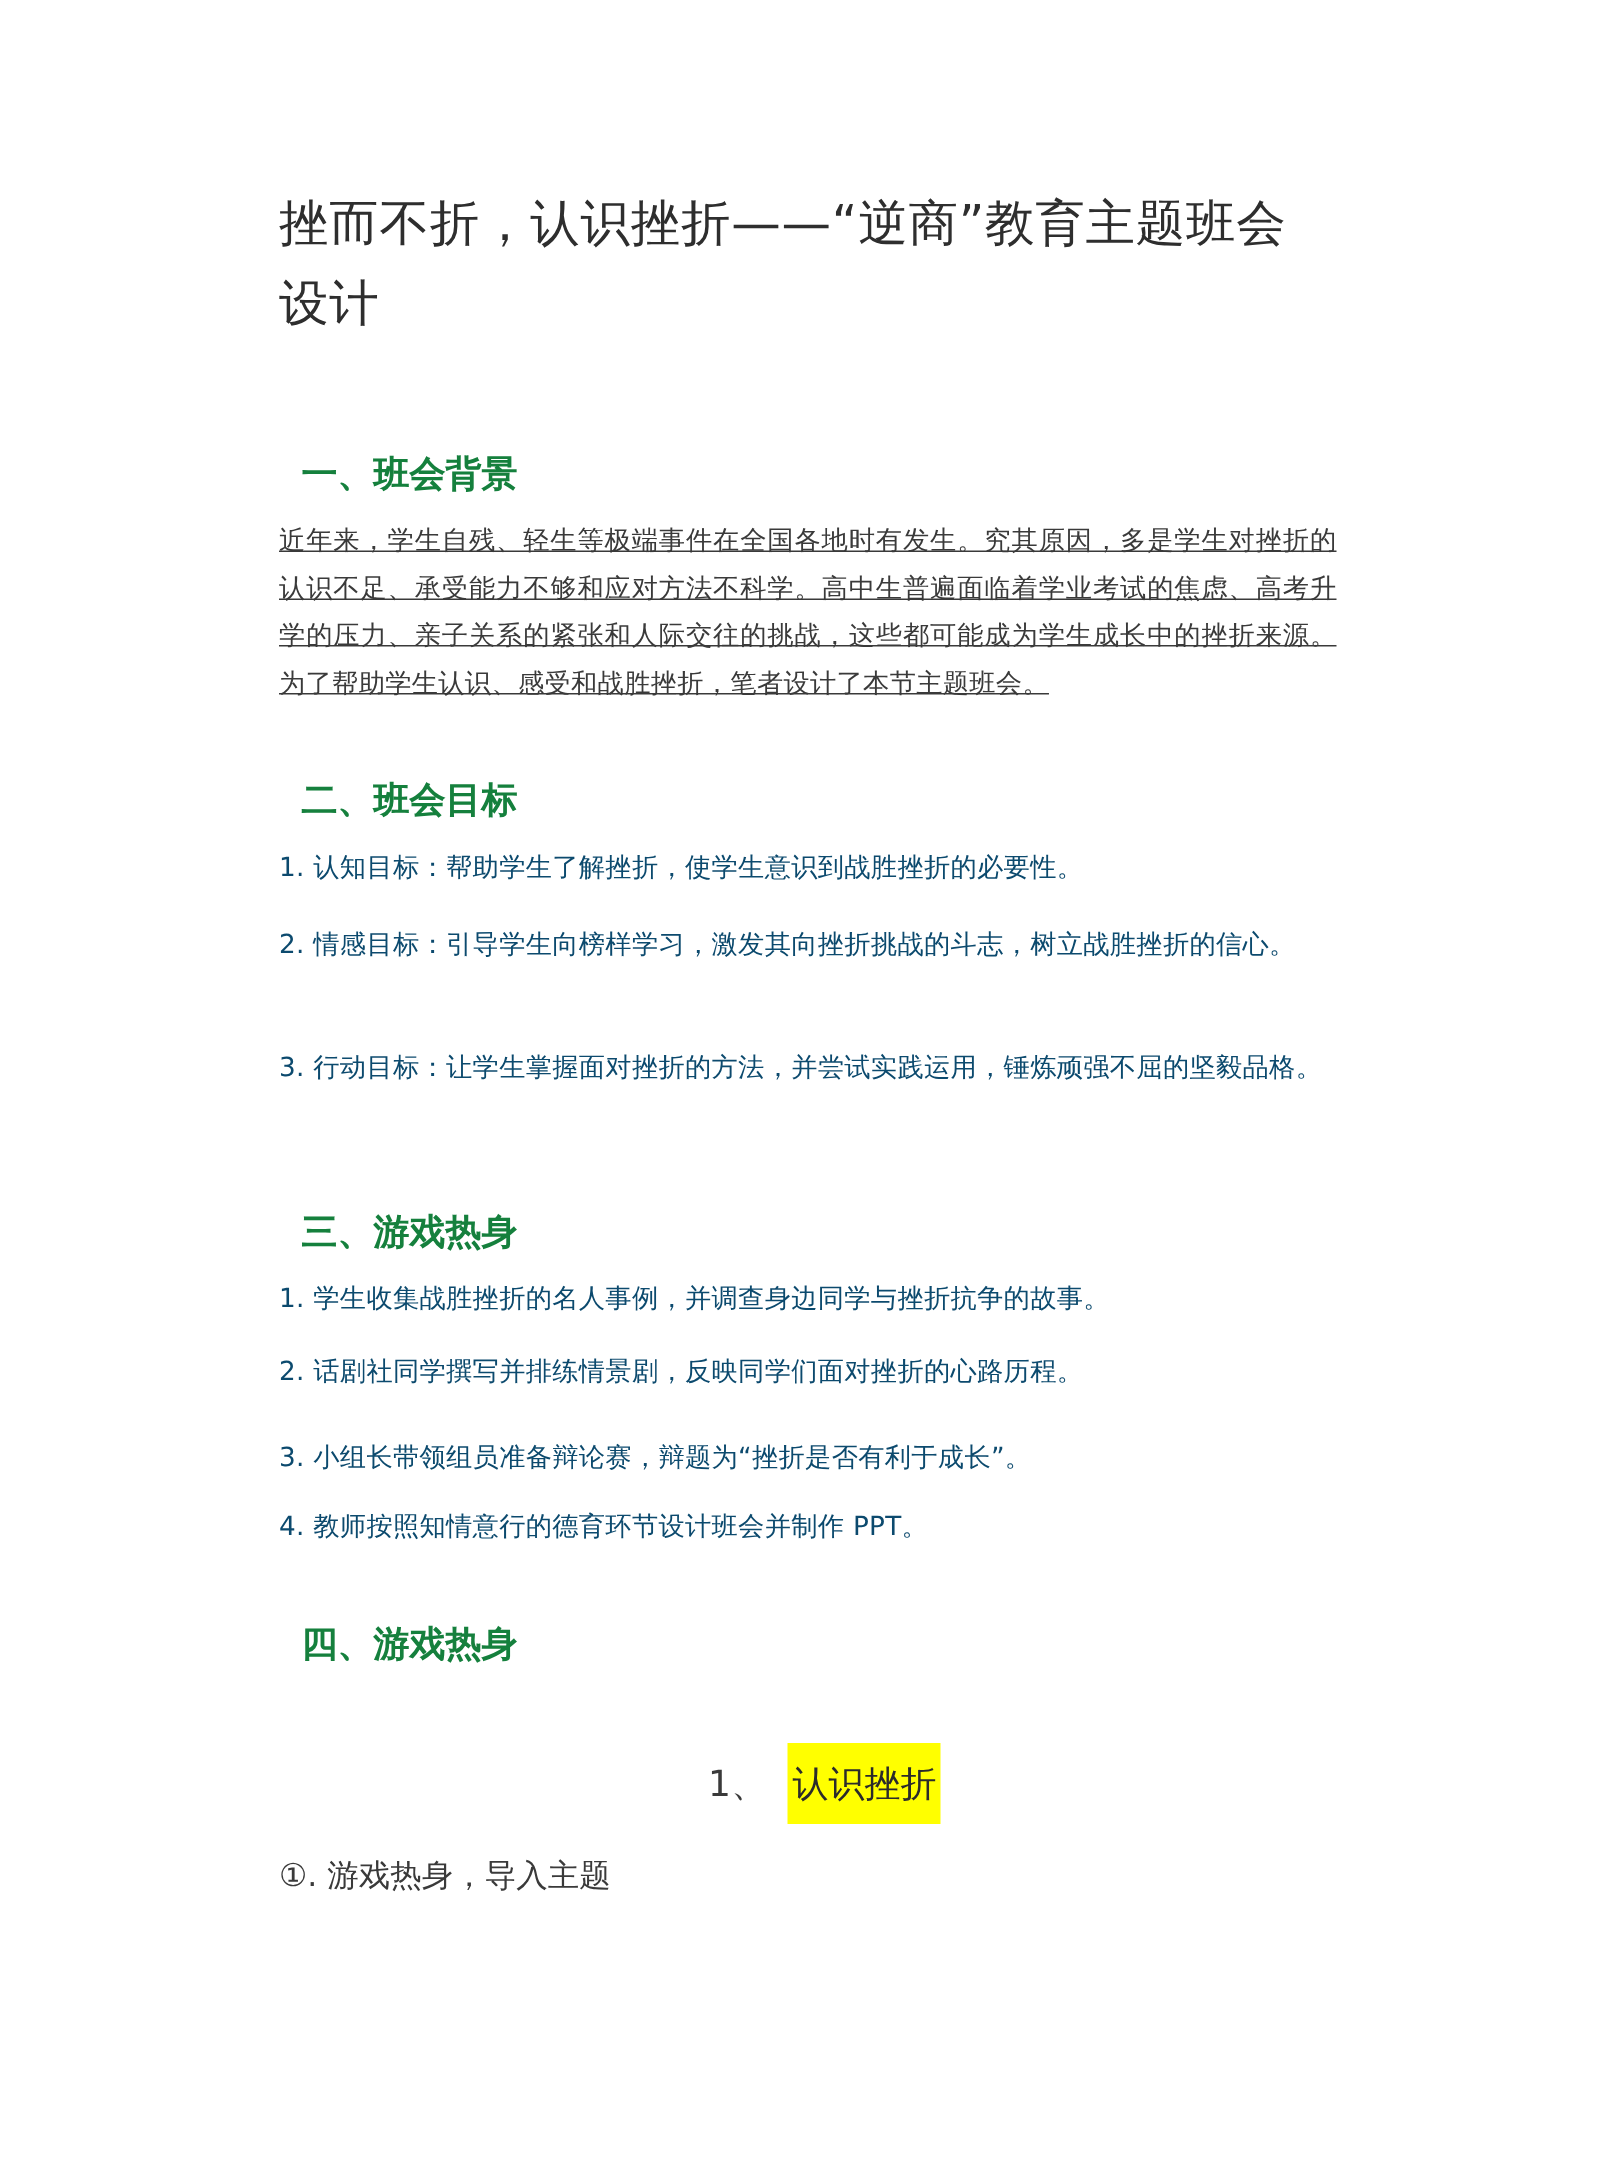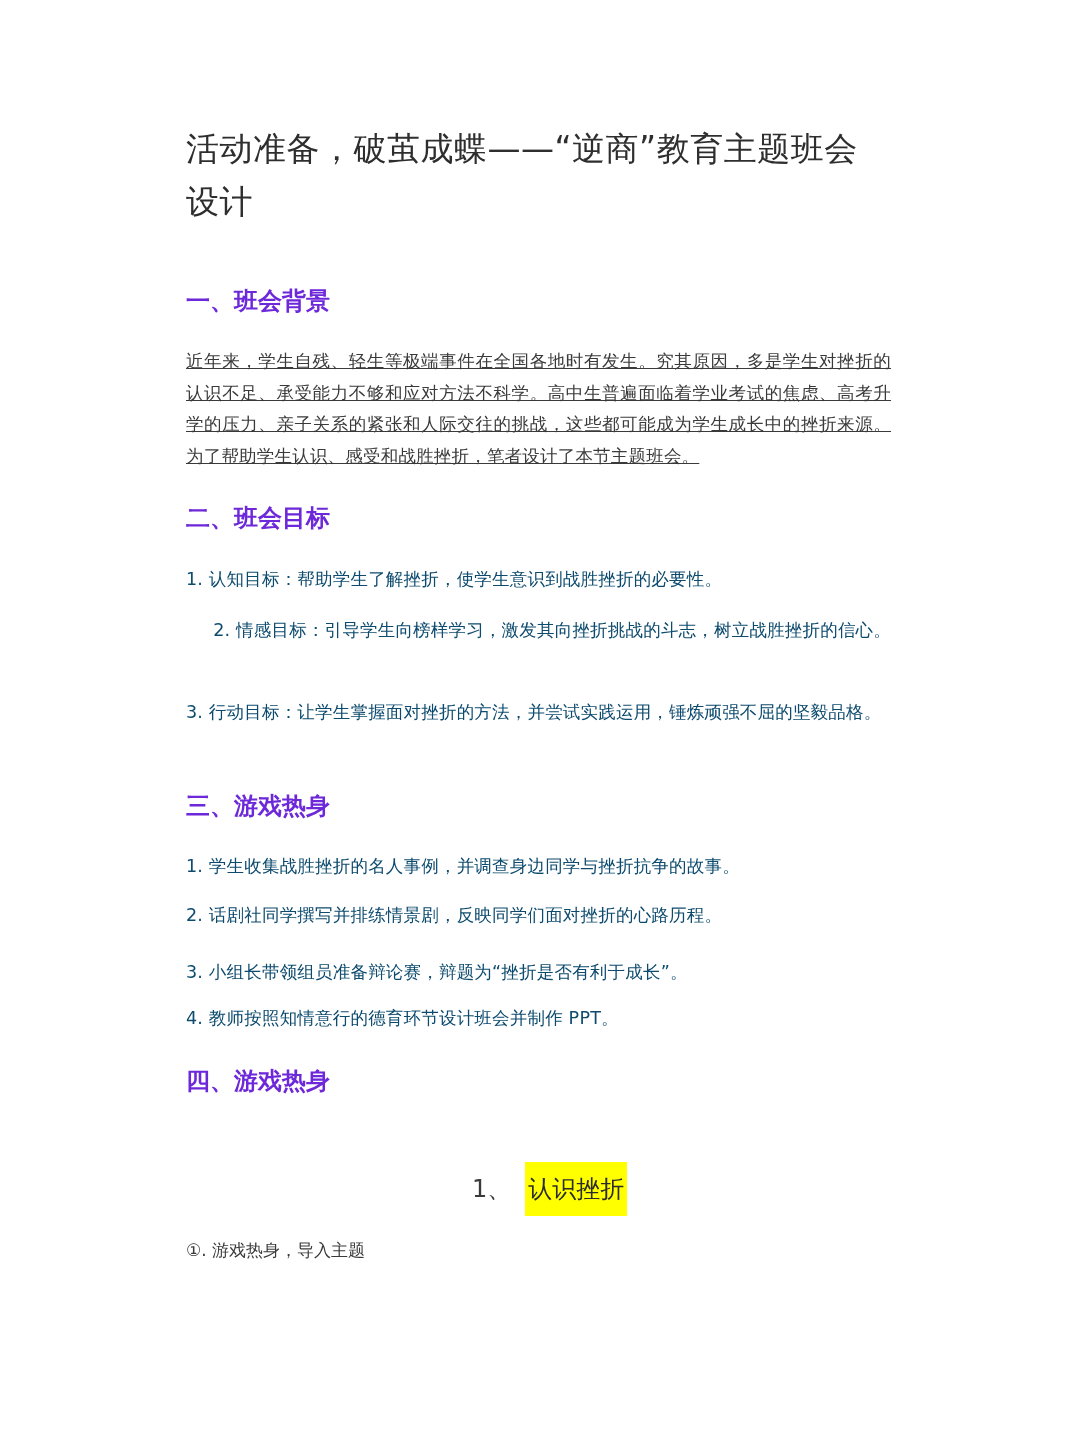--- a/index.html
+++ b/index.html
@@ -31,22 +31,22 @@
       color: #2e2e2e;
       font-weight: normal;
       margin: 0;
       letter-spacing: 0.5px;
     }
     .h2 {
       position: absolute;
       left: 0;
       font-size: 24px;
       font-weight: bold;
-      color: #6d28d9;
-      margin: 0;
+      color: #15803d;
+      margin: 15px;
       line-height: 32px;
     }
     .para {
       position: absolute;
       left: 0;
       width: 705px;
       font-size: 17.5px;
       line-height: 31.5px;
       color: #3a3a3a;
       margin: 0;
@@ -81,38 +81,38 @@
       background: #ffff00;
       font-weight: normal;
       color: #2b2b2b;
       padding: 10px 3px;
       line-height: 34px;
     }
     .subitem {
       position: absolute;
       left: 0;
       top: 1235px;
-      font-size: 17px;
+      font-size: 21px;
       line-height: 30px;
       color: #3a3a3a;
     }
   </style>
 </head>
 <body>
 
 <div class="page">
 
-  <h1 class="title">活动准备，破茧成蝶——“逆商”教育主题班会设计</h1>
+  <h1 class="title">挫而不折，认识挫折——“逆商”教育主题班会设计</h1>
 
   <h2 class="h2" style="top:285px;">一、班会背景</h2>
   <p class="para" style="top:346px;text-decoration:underline;">近年来，学生自残、轻生等极端事件在全国各地时有发生。究其原因，多是学生对挫折的认识不足、承受能力不够和应对方法不科学。高中生普遍面临着学业考试的焦虑、高考升学的压力、亲子关系的紧张和人际交往的挑战，这些都可能成为学生成长中的挫折来源。为了帮助学生认识、感受和战胜挫折，笔者设计了本节主题班会。</p>
 
   <h2 class="h2" style="top:502px;text-align:center;">二、班会目标</h2>
   <p class="item" style="top:564px;">1. 认知目标：帮助学生了解挫折，使学生意识到战胜挫折的必要性。</p>
-  <p class="item" style="top:615px;text-align:right;">2. 情感目标：引导学生向榜样学习，激发其向挫折挑战的斗志，树立战胜挫折的信心。</p>
+  <p class="item" style="top:615px;">2. 情感目标：引导学生向榜样学习，激发其向挫折挑战的斗志，树立战胜挫折的信心。</p>
   <p class="item" style="top:697px;">3. 行动目标：让学生掌握面对挫折的方法，并尝试实践运用，锤炼顽强不屈的坚毅品格。</p>
 
   <h2 class="h2" style="top:790px;">三、游戏热身</h2>
   <p class="item" style="top:851px;">1. 学生收集战胜挫折的名人事例，并调查身边同学与挫折抗争的故事。</p>
   <p class="item" style="top:867px;margin-top:33px;">2. 话剧社同学撰写并排练情景剧，反映同学们面对挫折的心路历程。</p>
   <p class="item" style="top:957px;">3. 小组长带领组员准备辩论赛，辩题为“挫折是否有利于成长”。</p>
   <p class="item" style="top:1003px;">4. 教师按照知情意行的德育环节设计班会并制作 PPT。</p>
 
   <h2 class="h2" style="top:1065px;">四、游戏热身</h2>
 

